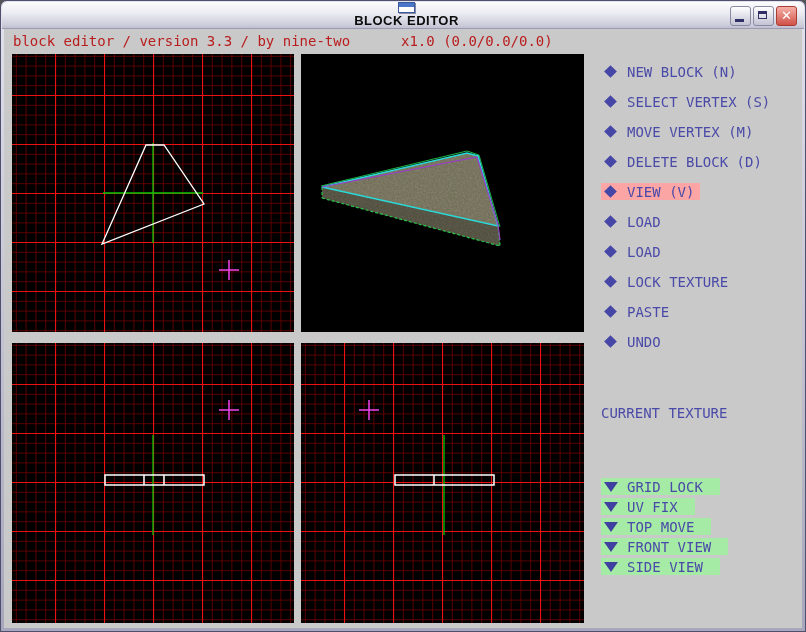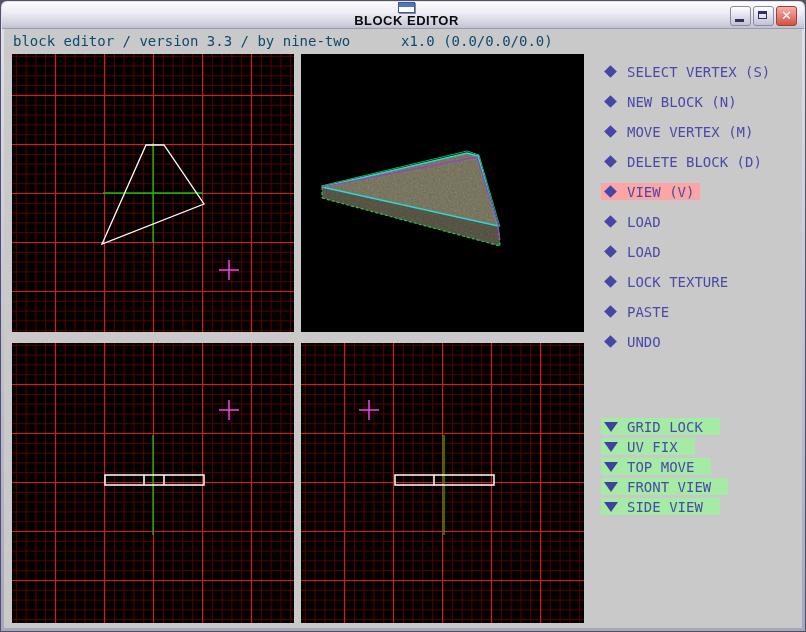--- a/index.html
+++ b/index.html
@@ -25,21 +25,21 @@
   .wbtn{width:21px;height:20px;border-radius:3px;position:relative;box-sizing:border-box;cursor:default;}
   .btn-min,.btn-max{background:linear-gradient(180deg,#ffffff,#c2c2d4);border:1px solid #8a8aa2;}
   .btn-min::after{content:"";position:absolute;left:4px;bottom:3px;width:9px;height:3px;background:#2f2f66;}
   .btn-max::after{content:"";position:absolute;left:4px;top:4px;width:9px;height:8px;
     border:1px solid #2f2f66;border-top-width:3px;box-sizing:border-box;}
   .btn-close{background:linear-gradient(180deg,#f5b0a8,#d05248);border:1px solid #a83c32;}
   .btn-close::after{content:"✕";position:absolute;inset:0;color:#fff;font-weight:bold;
     font-size:13px;line-height:18px;text-align:center;font-family:"DejaVu Sans",sans-serif;}
   
   .client{position:absolute;left:3px;right:3px;top:28px;bottom:3px;background:#c9c9c9;}
-  .hdr-text{position:absolute;top:4px;height:18px;font-size:14px;color:#0c4a6e;white-space:pre;}
+  .hdr-text{position:absolute;top:4px;height:18px;font-size:14px;color:#b91c1c;white-space:pre;}
   #hdr-info{left:9px;}
   #hdr-status{left:397px;}
   .vp{position:absolute;background:#000;}
   #vp-tl{left:8px;top:25px;width:282px;height:278px;}
   #vp-tr{left:297px;top:25px;width:283px;height:278px;}
   #vp-bl{left:8px;top:314px;width:282px;height:280px;}
   #vp-br{left:297px;top:314px;width:283px;height:280px;}
   .vp svg{display:block;width:100%;height:100%;}
   
   .panel{position:absolute;left:597px;top:34px;width:198px;font-size:14px;color:#4a4aa8;}
@@ -142,28 +142,28 @@
           <path d="M133,132 V142"></path>
         </g>
         <path d="M58,67 H78 M68,57 V77" stroke="#ee44ee" stroke-width="1.5"></path>
       </svg>
     </div>
 
     <div class="panel">
 
       <div class="menu-item">
         <span class="diamond-icon"></span>
+        <span>NEW BLOCK (N)</span>
+      </div>
+      <div class="menu-item">
+        <span class="diamond-icon"></span>
         <span>SELECT VERTEX (S)</span>
       </div>
       <div class="menu-item">
         <span class="diamond-icon"></span>
-        <span>NEW BLOCK (N)</span>
-      </div>
-      <div class="menu-item">
-        <span class="diamond-icon"></span>
         <span>MOVE VERTEX (M)</span>
       </div>
       <div class="menu-item">
         <span class="diamond-icon"></span>
         <span>DELETE BLOCK (D)</span>
       </div>
       <div class="menu-item hl-pink">
         <span class="diamond-icon"></span>
         <span>VIEW (V)</span>
       </div>
@@ -182,20 +182,21 @@
       <div class="menu-item">
         <span class="diamond-icon"></span>
         <span>PASTE</span>
       </div>
       <div class="menu-item">
         <span class="diamond-icon"></span>
         <span>UNDO</span>
       </div>
 
       <div class="tex-block">
+        <div>CURRENT TEXTURE</div>
       </div>
 
       <div class="toggles">
         <div class="toggle-item hl-green">
           <span class="tri-icon"></span>
           <span>GRID LOCK</span>
         </div>
         <div class="toggle-item hl-green">
           <span class="tri-icon"></span>
           <span>UV FIX</span>

